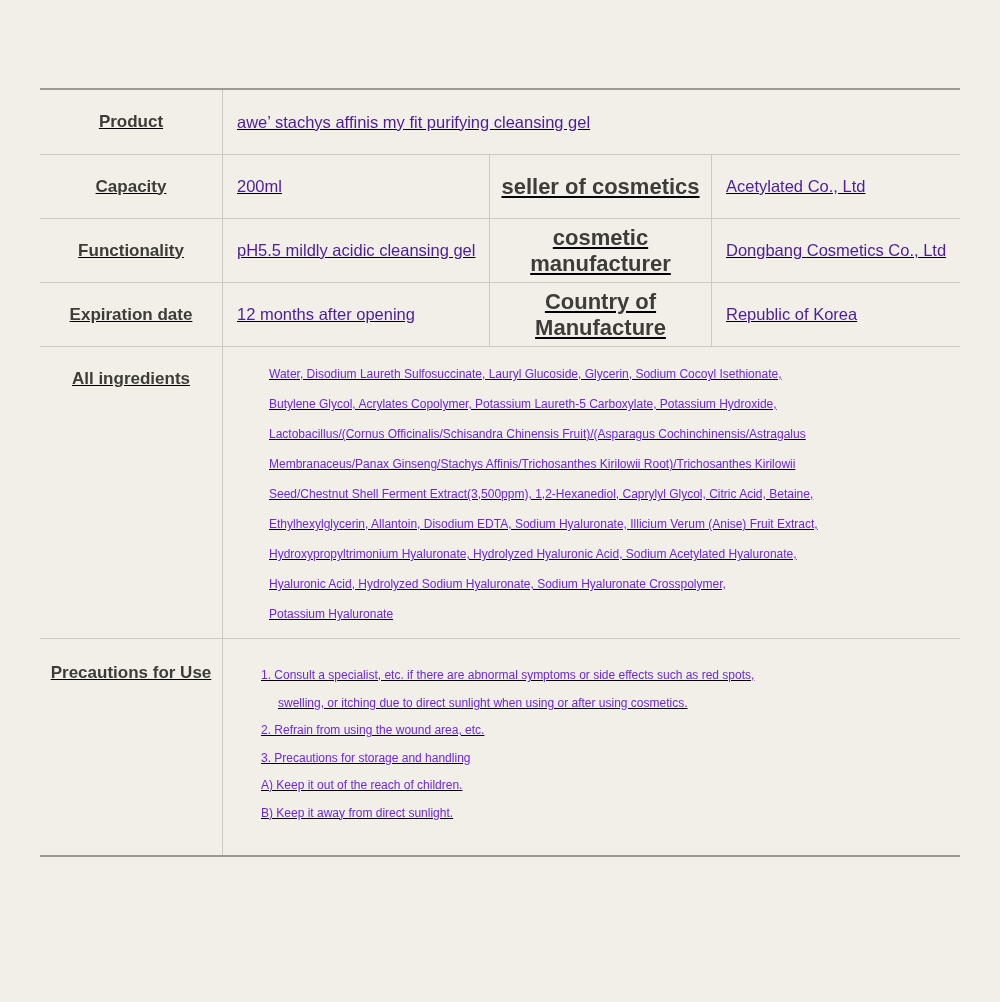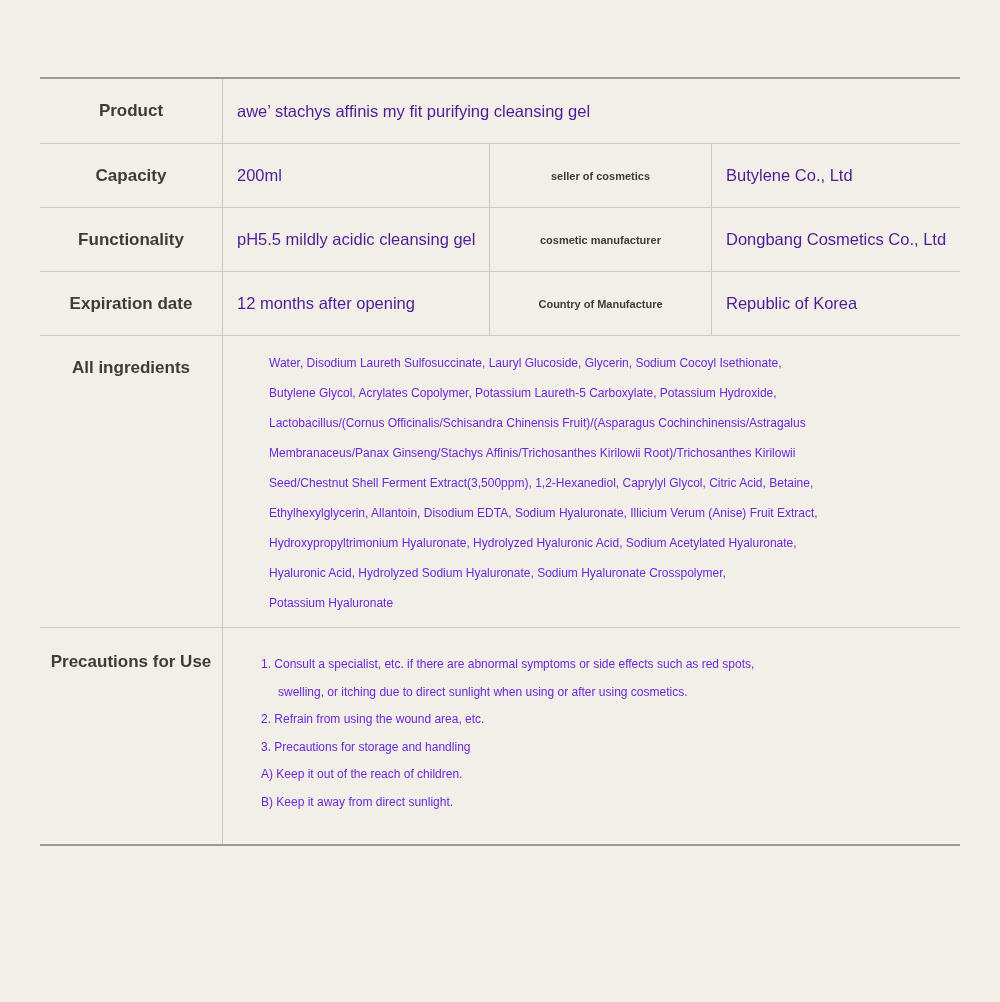--- a/index.html
+++ b/index.html
@@ -4,23 +4,24 @@
 <style>
   html,body { margin:0; padding:0; }
   body {
     width:1000px; height:1002px;
     background:#f2efe9;
     font-family:"Liberation Sans", sans-serif;
     position:relative;
     overflow:hidden;
   }
   .info-table {
-    position:absolute; left:40px; top:77px; width:920px;
+    position:absolute; left:40px; top:88px; width:920px;
     border-top:2px solid #9b9994;
     border-bottom:2px solid #9b9994;
+    text-decoration:underline;
   }
   .row {
     display:flex;
     border-bottom:1px solid #cdcac4;
     box-sizing:border-box;
   }
   .row:last-child { border-bottom:none; }
   .cell { box-sizing:border-box; }
   .label-cell {
     display:flex; align-items:center; justify-content:center;
@@ -32,21 +33,21 @@
   .value-cell {
     display:flex; align-items:center;
     font-size:16.5px; color:#4c1d95;
     padding-left:14px;
   }
   .r-short { height:65px; }
   .r-mid   { height:64px; }
   .val-1 { flex:0 0 267px; width:267px; border-right:1px solid #cdcac4; }
   .label-2 {
     display:flex; align-items:center; justify-content:center;
-    font-weight:700; font-size:11px; color:#3e3c39;
+    font-weight:700; font-size:22px; color:#3e3c39;
     border-right:1px solid #cdcac4;
     flex:0 0 222px; width:222px;
     text-align:center;
   }
   .val-2 { flex:1 1 auto; }
   .val-wide { flex:1 1 auto; }
   .r-ingredients { height:292px;gap:32px; }
   .r-precautions { height:216px;gap:24px; }
   .label-top {
     align-items:flex-start;
@@ -76,21 +77,21 @@
 
   <div class="row r-short">
     <div class="cell label-cell">Product</div>
     <div class="cell value-cell val-wide">awe’ stachys affinis my fit purifying cleansing gel</div>
   </div>
 
   <div class="row r-mid">
     <div class="cell label-cell">Capacity</div>
     <div class="cell value-cell val-1">200ml</div>
     <div class="cell label-2">seller of cosmetics</div>
-    <div class="cell value-cell val-2">Butylene Co., Ltd</div>
+    <div class="cell value-cell val-2">Acetylated Co., Ltd</div>
   </div>
 
   <div class="row r-mid">
     <div class="cell label-cell">Functionality</div>
     <div class="cell value-cell val-1">pH5.5 mildly acidic cleansing gel</div>
     <div class="cell label-2">cosmetic manufacturer</div>
     <div class="cell value-cell val-2">Dongbang Cosmetics Co., Ltd</div>
   </div>
 
   <div class="row r-mid">

